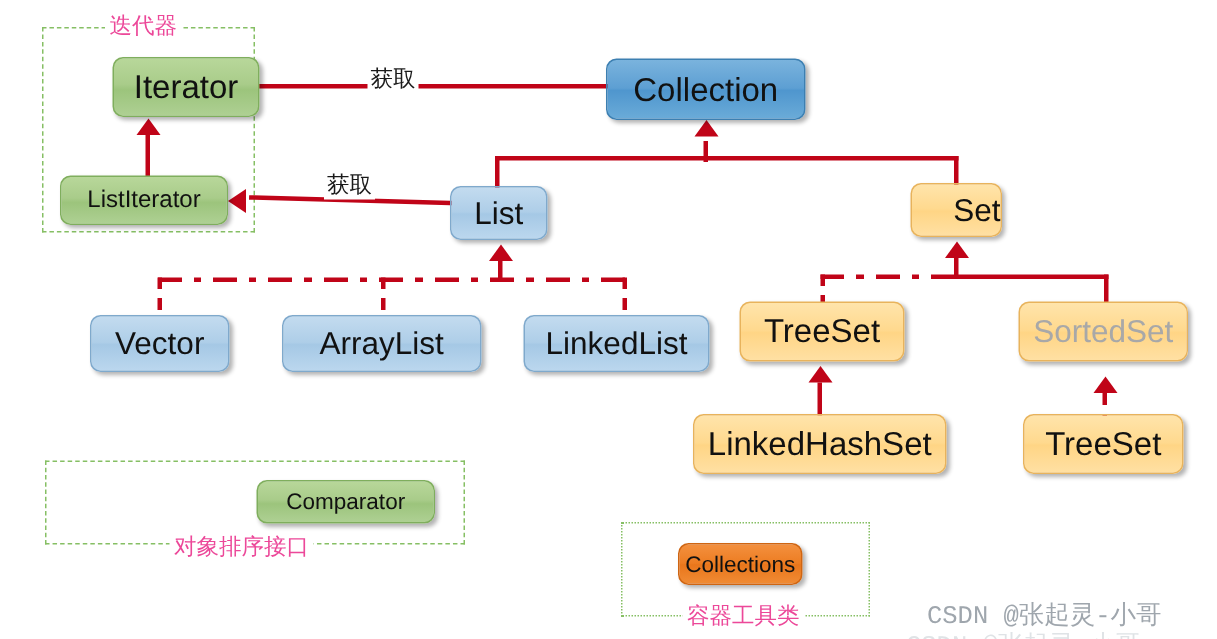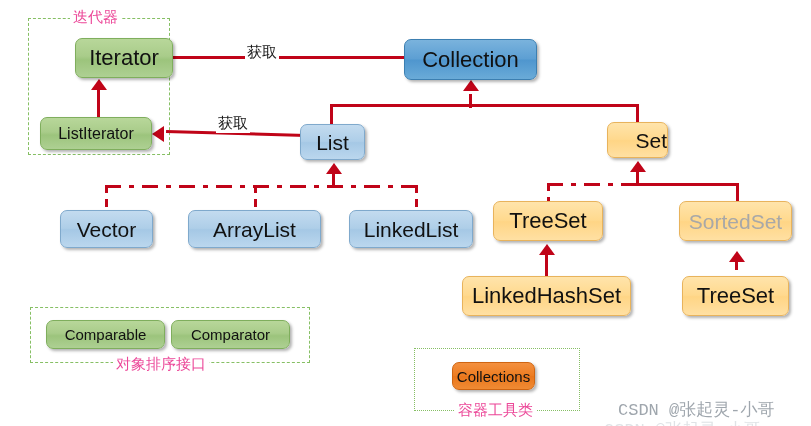--- a/index.html
+++ b/index.html
@@ -250,23 +250,20 @@
   </div>
 
   <div class="node amber" style="left:462px; top:276px; width:169px; height:40px; font-size:22px;">
     <span>LinkedHashSet</span>
   </div>
 
   <div class="node amber" style="left:682px; top:276px; width:107px; height:40px; font-size:22px;">
     <span>TreeSet</span>
   </div>
 
-  <div class="node green" style="left:46px; top:320px; width:119px; height:29px; font-size:15px;">
-    <span>Comparable</span>
-  </div>
 
   <div class="node green" style="left:171px; top:320px; width:119px; height:29px; font-size:15px;">
     <span>Comparator</span>
   </div>
 
   <div class="node orange" style="left:452px; top:362px; width:83px; height:28px; font-size:15px;">
     <span>Collections</span>
   </div>
 
   <div class="watermark" style="left:618px; top:398px; font-size:17px;">CSDN @张起灵-小哥</div>

